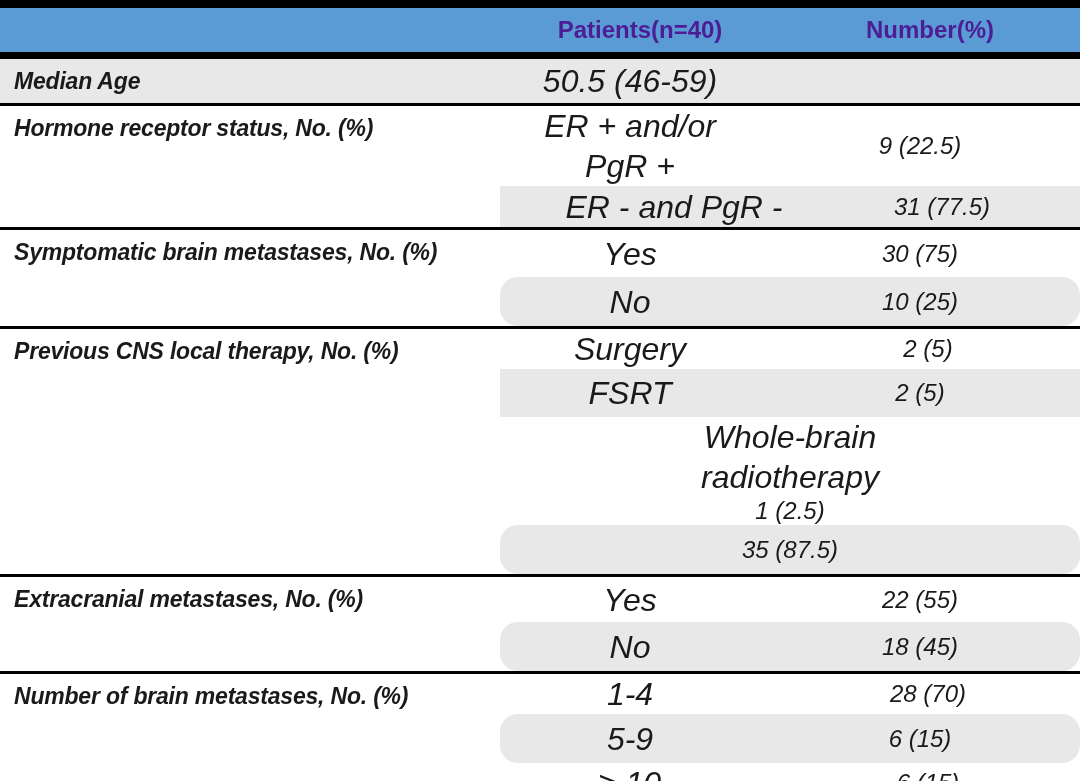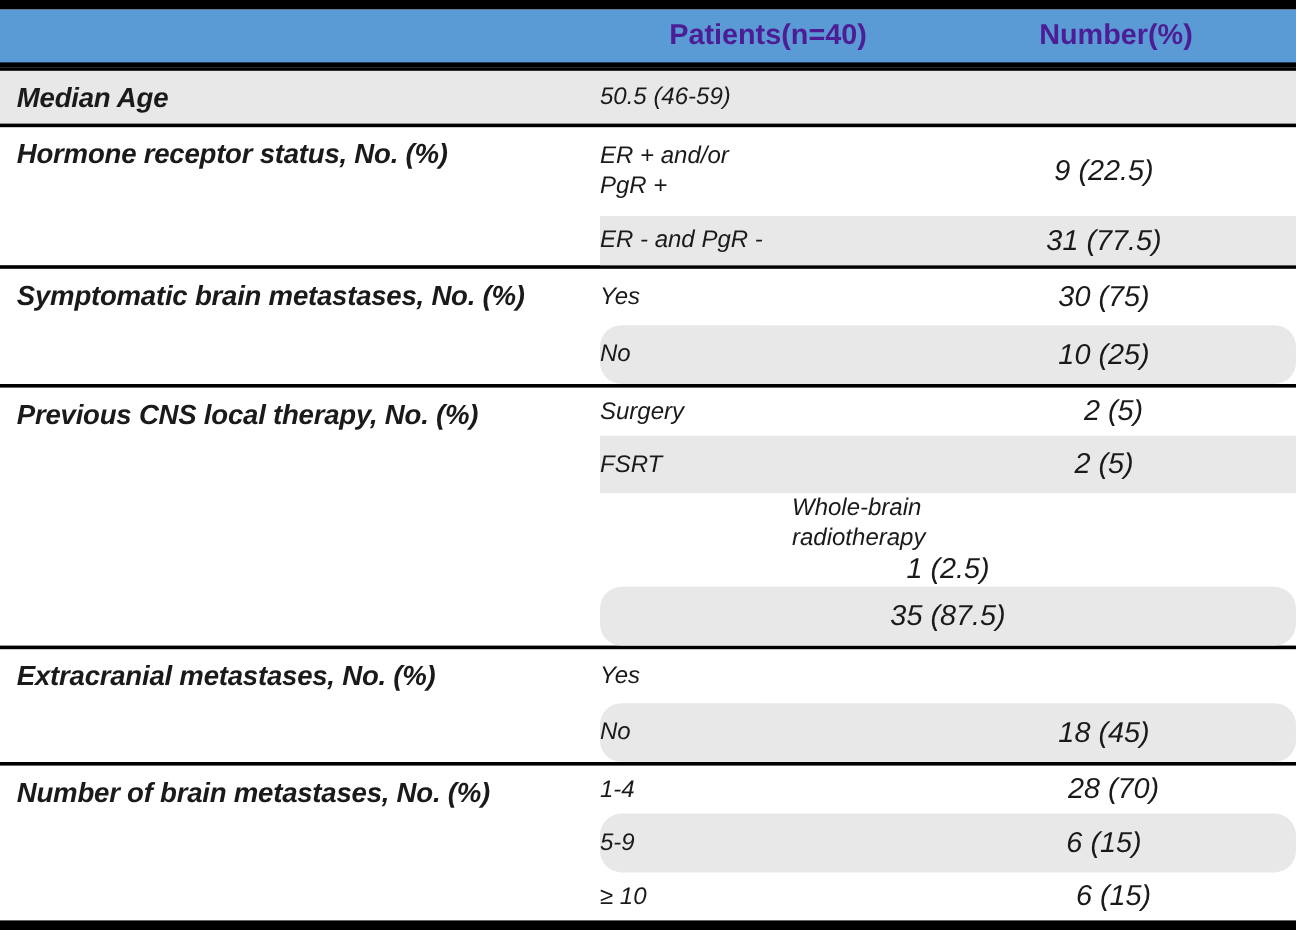--- a/index.html
+++ b/index.html
@@ -61,33 +61,33 @@
     display: flex;
     flex-direction: column;
   }
   .subrow {
     display: flex;
     align-items: center;
   }
   .subrow.shaded { background: #E8E8E8; }
   .cell-patients {
     width: 260px;
-    text-align: left;
-    font-size: 20px;
+    text-align: center;
+    font-size: 32px;
     white-space: pre-line;
     line-height: 1.25;
   }
   .cell-number {
     flex: 1;
     text-align: center;
     font-size: 24px;
   }
   
   .h40 { min-height: 40px; gap: 16px; }
-  .h41 { min-height: 41px; }
+  .h41 { min-height: 41px; padding-left: 44px; }
   .h44 { min-height: 44px; }
   .h45 { min-height: 45px; }
   .h47 { min-height: 47px; }
   .h48 { min-height: 48px; }
   .h49 { min-height: 49px; border-radius: 18px; }
   .h70 { min-height: 70px; flex-direction: column; }
   .h74 { min-height: 74px; }
 </style>
 </head>
 <body>
@@ -161,20 +161,21 @@
         <div class="cell-number">35 (87.5)</div>
       </div>
     </div>
   </div>
 
   <div class="section">
     <div class="label-cell">Extracranial metastases, No. (%)</div>
     <div class="rows">
       <div class="subrow h45">
         <div class="cell-patients">Yes</div>
+        <div class="cell-number">22 (55)</div>
       </div>
       <div class="subrow shaded h49">
         <div class="cell-patients">No</div>
         <div class="cell-number">18 (45)</div>
       </div>
     </div>
   </div>
 
   <div class="section">
     <div class="label-cell">Number of brain metastases, No. (%)</div>

